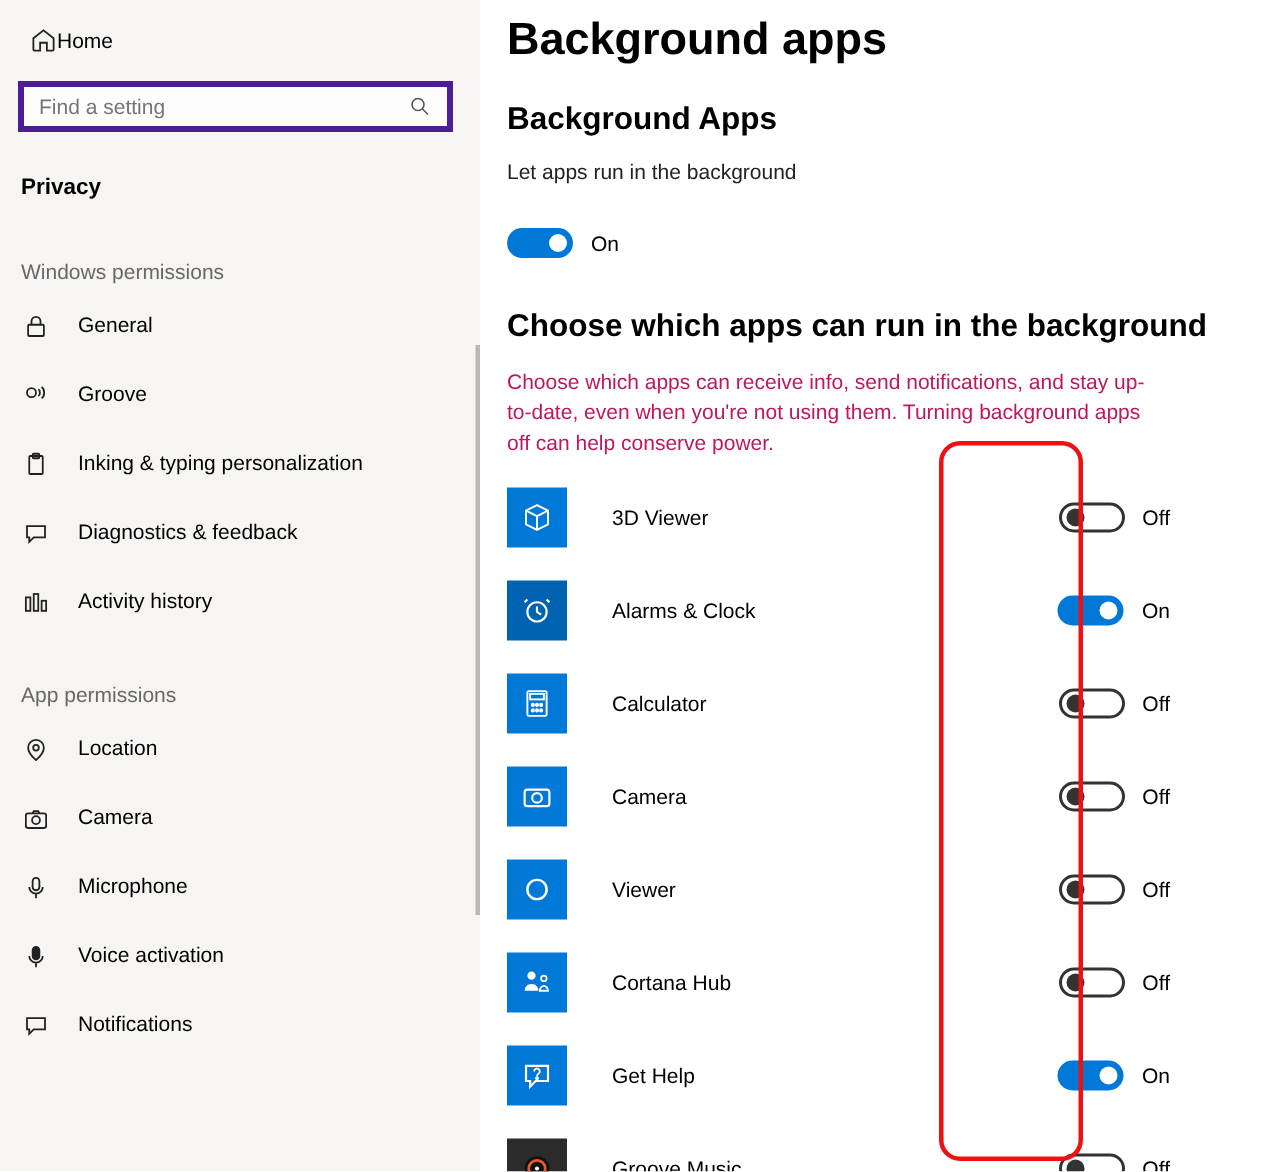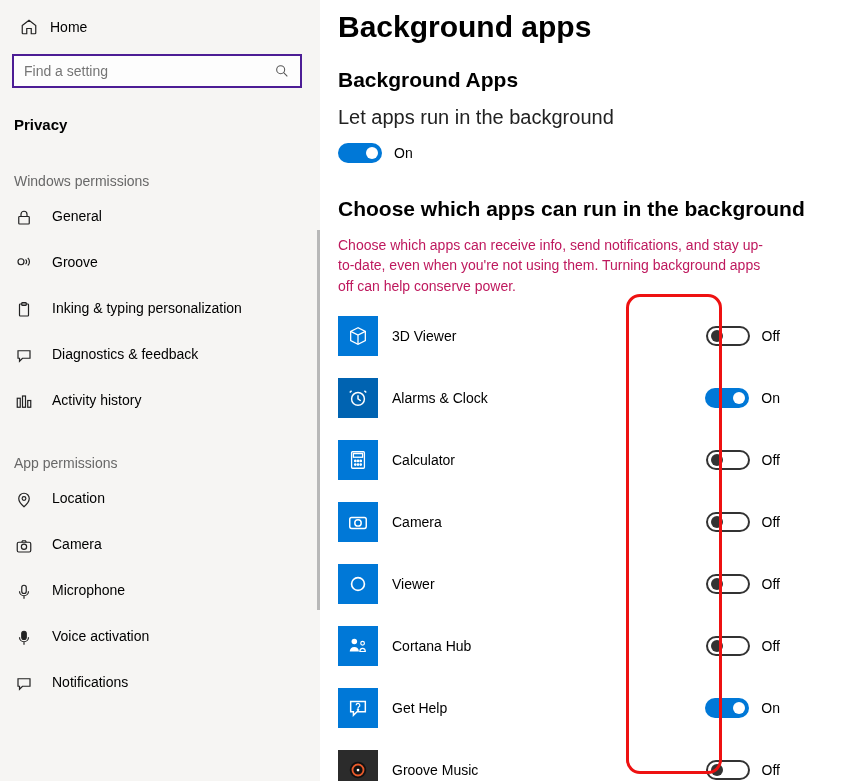--- a/index.html
+++ b/index.html
@@ -7,27 +7,27 @@
 
   .app { display: flex; height: 100%; }
 
   
   .sidebar { width: 320px; background: #f6f5f3; padding-top: 10px; position: relative; }
   .sidebar::after {
     content: ""; position: absolute; right: 0; top: 230px; width: 3px; height: 380px;
     background: #b8b8b8;
   }
   .home-row {
-    display: flex; align-items: center; gap: 12px; padding: 8px 20px;
+    display: flex; align-items: center; gap: 0; padding: 8px 20px;
     cursor: pointer;
   }
   .home-row .label { font-size: 14px; }
   .search-wrap { padding: 10px 12px; }
   .search {
-    width: 290px; height: 34px; border: 2px solid #4c1d95; background: #fdfdfd;
+    width: 290px; height: 34px; border: 4px solid #4c1d95; background: #fdfdfd;
     display: flex; align-items: center; padding: 0 10px; justify-content: space-between;
   }
   .search input {
     border: none; outline: none; background: transparent; font-size: 14px; color: #636363;
     width: 240px;
   }
   .section-title {
     font-size: 15px; font-weight: 600; padding: 18px 14px 10px;
   }
   .group-label {
@@ -36,21 +36,21 @@
   .nav-item {
     display: flex; align-items: flex-start; gap: 18px; padding: 13px 14px;
     cursor: pointer; font-size: 14px;
   }
   .nav-item .ico { width: 20px; height: 20px; display: flex; align-items: center; justify-content: center; color: #222; }
 
   
   .main { flex: 1; padding: 10px 28px 0 18px; overflow: hidden; }
   h1 { font-size: 30px; font-weight: 600; margin-bottom: 24px; }
   h2 { font-size: 21px; font-weight: 600; margin-bottom: 14px; }
-  .subtext { font-size: 20px; color: #222; margin-bottom: 14px; }
+  .subtext { font-size: 14px; color: #222; margin-bottom: 30px; }
   .desc { font-size: 14px; color: #be185d; line-height: 1.45; max-width: 440px; margin-bottom: 20px; }
 
   .toggle-row { display: flex; align-items: center; gap: 12px; margin-bottom: 34px; }
   .toggle {
     width: 44px; height: 20px; border-radius: 10px; position: relative; cursor: pointer;
   }
   .toggle.on { background: #0078d7; }
   .toggle.off { background: #fff; border: 2px solid #333; }
   .toggle .knob {
     position: absolute; width: 12px; height: 12px; border-radius: 50%; top: 50%; transform: translateY(-50%);
@@ -58,21 +58,21 @@
   .toggle.on .knob { background: #fff; right: 4px; }
   .toggle.off .knob { background: #333; left: 3px; }
   .toggle-label { font-size: 14px; }
 
   
   .highlight-box {
     position: absolute; border: 3px solid #e11; border-radius: 14px;
     left: 626px; top: 294px; width: 96px; height: 480px; pointer-events: none;
   }
   .app-row {
-    display: flex; align-items: center; gap: 14px; margin-bottom: 22px;
+    display: flex; align-items: center; gap: 30px; margin-bottom: 22px;
     position: relative;
   }
   .app-icon {
     width: 40px; height: 40px; background: #0078d7; display: flex; align-items: center; justify-content: center;
     color: #fff; font-size: 18px;
   }
   .app-name { font-size: 14px; flex: 0 0 180px; }
   .app-toggle-wrap { display: flex; align-items: center; gap: 12px; margin-left: auto; padding-right: 40px;}
   .app-list { position: relative; }
 

